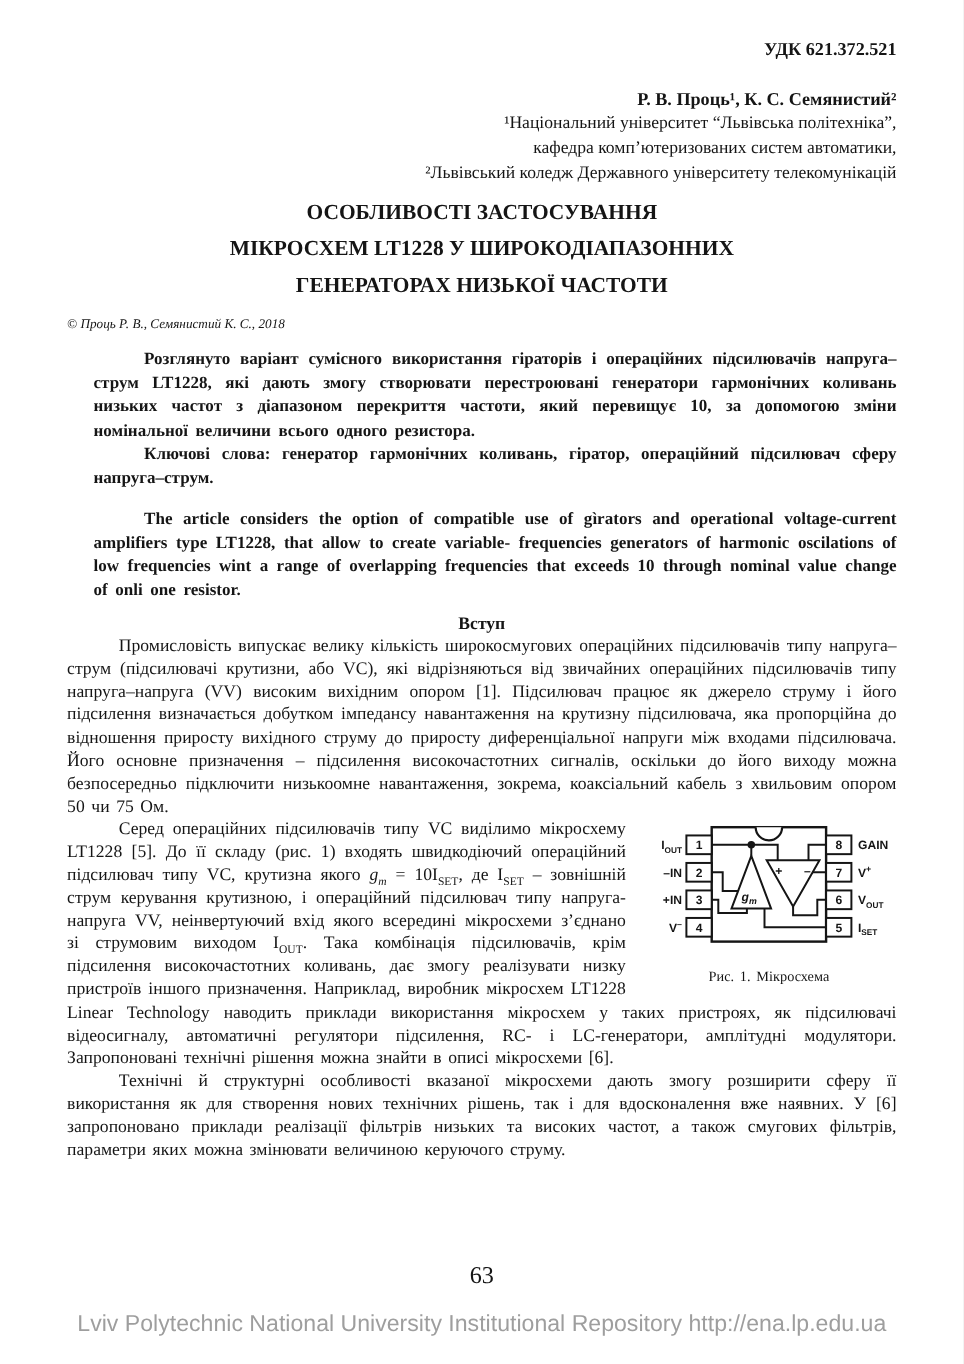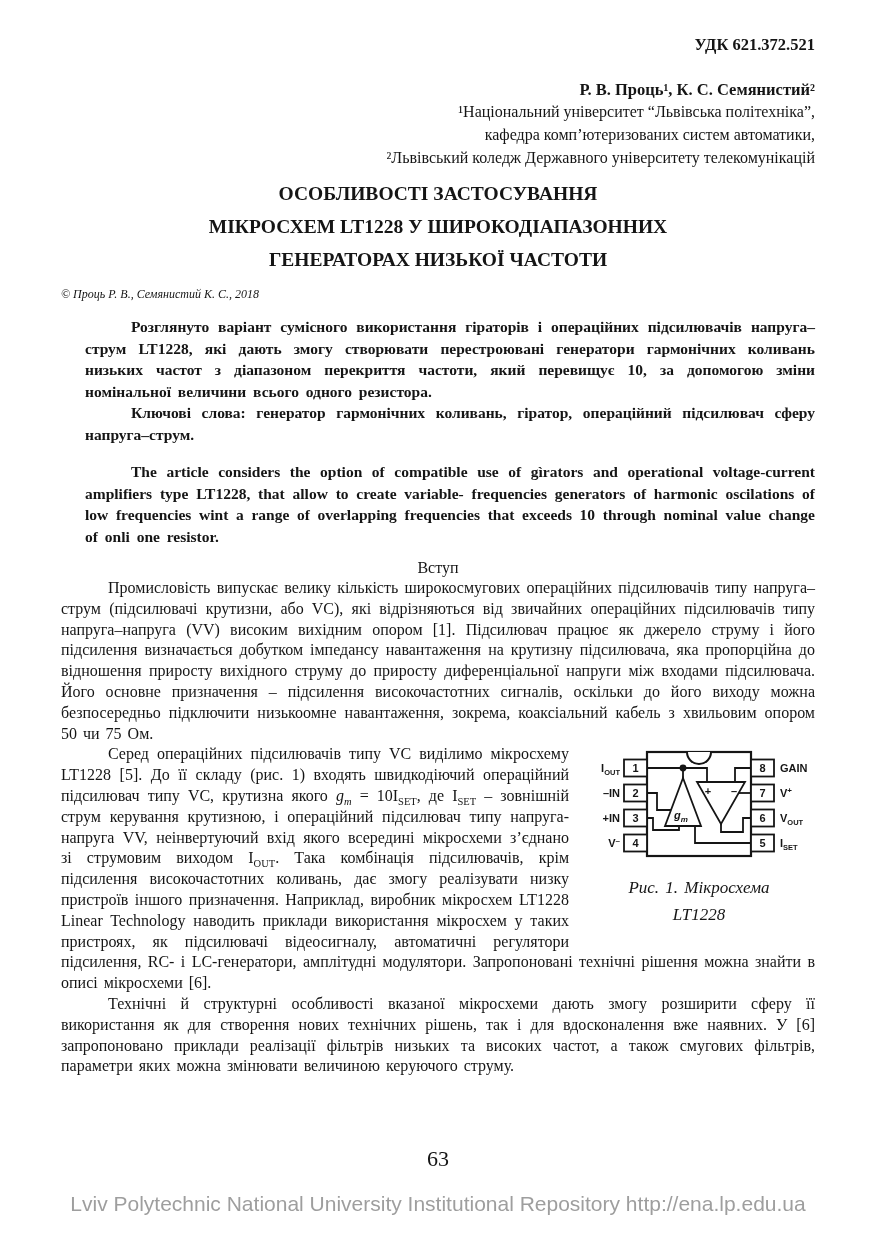--- a/index.html
+++ b/index.html
@@ -12,28 +12,28 @@
   .udc{text-align:right;font-weight:bold;font-size:16.5px;line-height:20px;}
   .authors{text-align:right;font-weight:bold;font-size:16.5px;line-height:21px;margin-top:24px;}
   .affil{text-align:right;font-size:16px;line-height:23px;}
   .title{margin:8px 0 0 0;text-align:center;font-weight:bold;font-size:19.5px;line-height:33px;}
   .title span{display:block;}
   .copyright{font-style:italic;font-size:12px;line-height:20px;margin-top:8px;}
   .abstract{margin:12px 0 0 24px;font-weight:bold;font-size:15.5px;line-height:21.5px;
     text-align:justify;word-spacing:3px;}
   .abstract p{margin:0;text-indent:46px;}
   .abstract.en{margin-top:16px;}
-  .section-heading{text-align:center;font-weight:normal;font-size:16px;line-height:21px;margin-top:10px;}
+  .section-heading{text-align:center;font-weight:bold;font-size:16px;line-height:21px;margin-top:10px;}
   .body-par{font-size:16px;line-height:20.8px;text-align:justify;text-indent:47px;
     margin:0;word-spacing:2px;}
   .body-par sub{font-size:10.5px;line-height:0;}
   .i{font-style:italic;}
   .figure-float{float:right;width:232px;margin:2px 0 4px 14px;text-align:center;text-indent:0;}
   .figure-float svg{display:block;}
-  .fig-caption{display:block;font-style:italic;font-size:17px;line-height:27px;text-indent:0;}
+  .fig-caption{display:block;font-size:13px;line-height:27px;text-indent:0;}
   .fig-caption.first{margin-top:10px;}
   .page-number{position:absolute;left:0;right:0;top:1146px;text-align:center;font-size:22px;}
   .footer{position:absolute;left:0;right:0;top:1192px;text-align:center;
     font-family:"Liberation Sans","DejaVu Sans",sans-serif;font-size:21px;color:#9e9e9e;}
   .svg-label{font-family:"Liberation Sans","DejaVu Sans",sans-serif;font-weight:bold;font-size:11px;fill:#151515;}
   .svg-num{font-family:"Liberation Sans","DejaVu Sans",sans-serif;font-weight:bold;font-size:11px;fill:#151515;}
 </style>
 </head>
 <body>
 
@@ -119,21 +119,20 @@
         <text class="svg-num" x="179.5" y="51" text-anchor="middle">7</text>
         <text class="svg-num" x="179.5" y="76" text-anchor="middle">6</text>
         <text class="svg-num" x="179.5" y="101" text-anchor="middle">5</text>
 
         <text class="svg-label" x="197" y="26"><tspan>GAIN</tspan></text>
         <text class="svg-label" x="197" y="51"><tspan>V</tspan><tspan dy="-4" font-size="8">+</tspan></text>
         <text class="svg-label" x="197" y="76"><tspan>V</tspan><tspan dy="3" font-size="7.5">OUT</tspan></text>
         <text class="svg-label" x="197" y="101"><tspan>I</tspan><tspan dy="3" font-size="7.5">SET</tspan></text>
       </svg>
       <span class="fig-caption first">Рис. 1. Мікросхема</span>
-      <span class="fig-caption">LT1228</span>
     </span><span>Серед операційних підсилювачів типу VC виділимо мікросхему LT1228 [5]. До її складу (рис. 1) входять швидкодіючий операційний підсилювач типу VC, крутизна якого </span><span class="i">g</span><sub class="i">m</sub><span> = 10I</span><sub>SET</sub><span>, де I</span><sub>SET</sub><span> – зовнішній струм керування крутизною, і операційний підсилювач типу напруга-напруга VV, неінвертуючий вхід якого всередині мікросхеми з’єднано зі струмовим виходом I</span><sub>OUT</sub><span>. Така комбінація підсилювачів, крім підсилення високочастотних коливань, дає змогу реалізувати низку пристроїв іншого призначення. Наприклад, виробник мікросхем LT1228 Linear Technology наводить приклади використання мікросхем у таких пристроях, як підсилювачі відеосигналу, автоматичні регулятори підсилення, RC- і LC-генератори, амплітудні модулятори. Запропоновані технічні рішення можна знайти в описі мікросхеми [6].</span>
   </p>
 
   <p class="body-par">Технічні й структурні особливості вказаної мікросхеми дають змогу розширити сферу її використання як для створення нових технічних рішень, так і для вдосконалення вже наявних. У [6] запропоновано приклади реалізації фільтрів низьких та високих частот, а також смугових фільтрів, параметри яких можна змінювати величиною керуючого струму.</p>
 
   <div class="page-number">63</div>
   <div class="footer">Lviv Polytechnic National University Institutional Repository http://ena.lp.edu.ua</div>
 
 </div>
 

